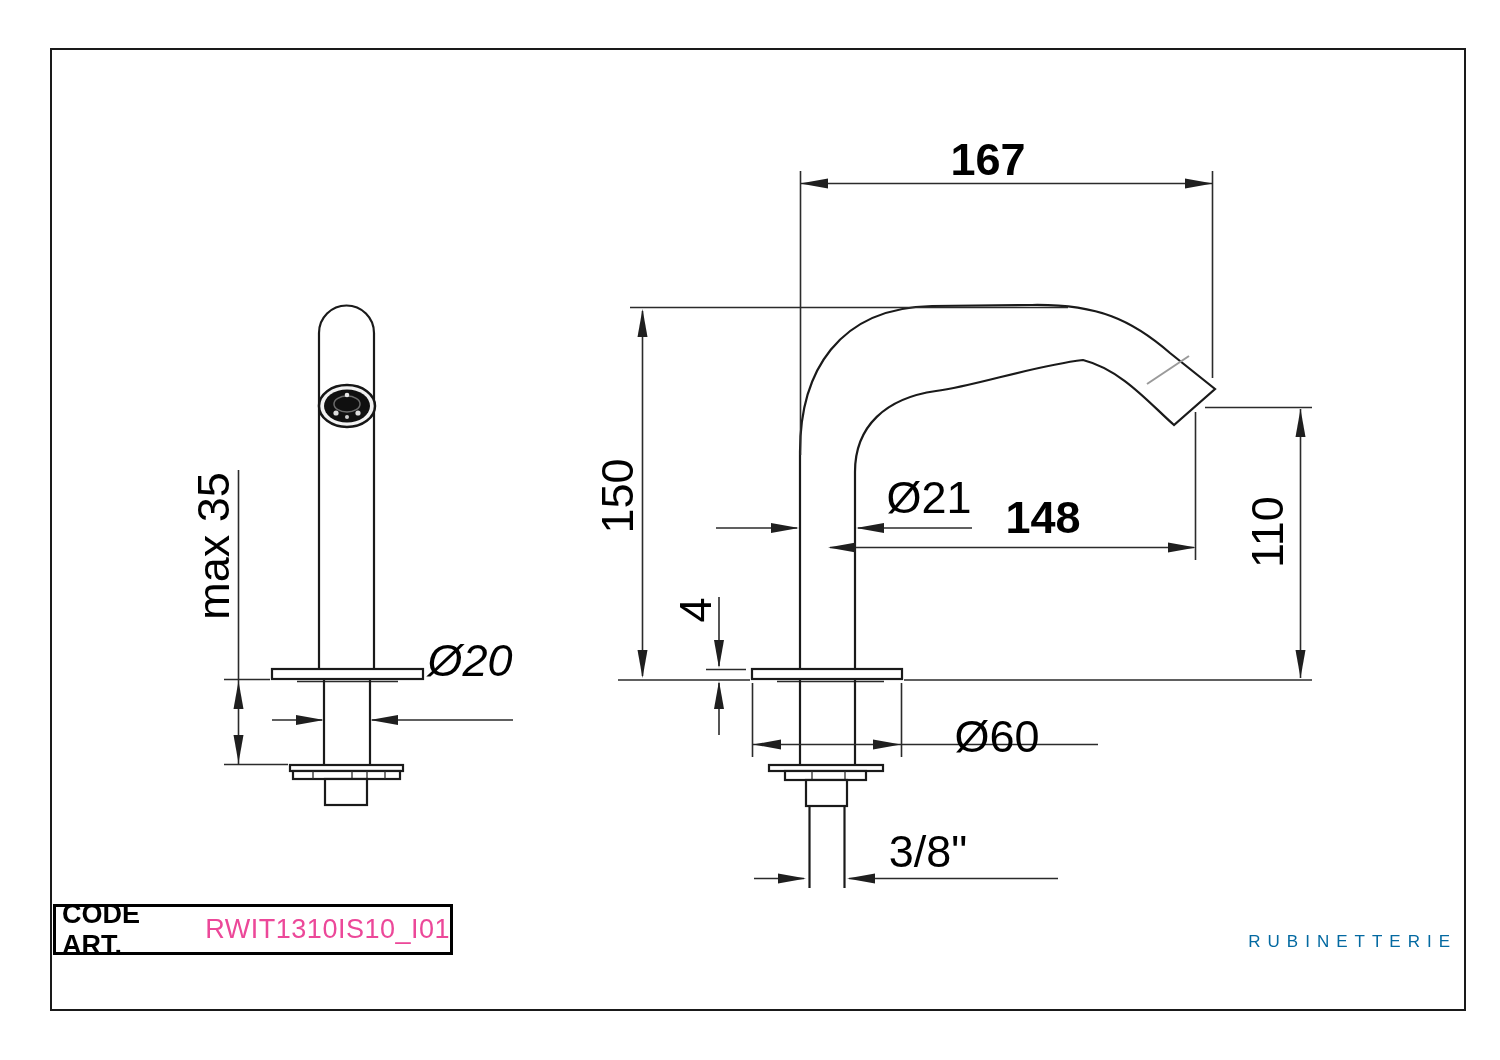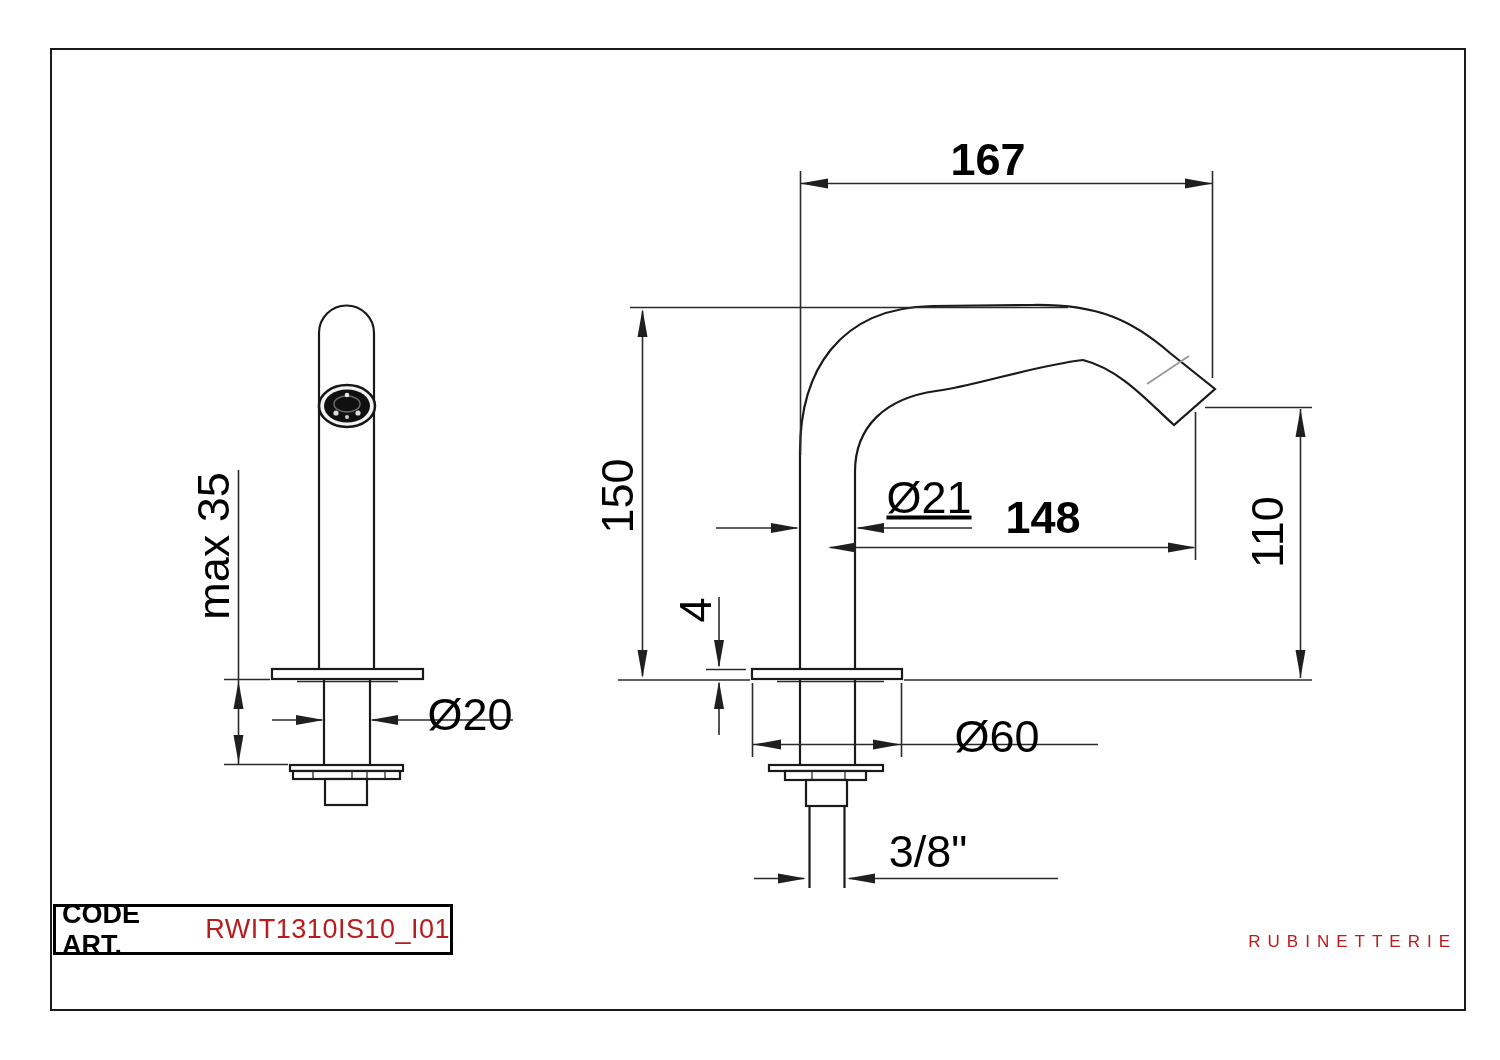--- a/index.html
+++ b/index.html
@@ -13,23 +13,23 @@
   .dim{stroke:#2b2b2b;stroke-width:1.6;fill:none;}
   .thin{stroke:#2b2b2b;stroke-width:1.3;fill:none;}
   .arr{fill:#1f1f1f;stroke:none;}
   .joint{stroke:#9a9a9a;stroke-width:2;fill:none;}
   .dim-label{position:absolute;font-size:45px;color:#000;white-space:nowrap;
              transform:translate(-50%,-50%);line-height:1;}
   .dim-label.rot{transform:translate(-50%,-50%) rotate(-90deg);}
   .title-box{position:absolute;left:53px;top:904px;width:394px;height:45px;
              border:3px solid #000;display:flex;align-items:center;background:#fff;}
   .code-label{font-size:27px;font-weight:bold;color:#000;margin-left:6px;}
-  .code-value{font-size:27px;color:#b91c1c;margin-left:30px;letter-spacing:0.5px;}
+  .code-value{font-size:27px;color:#ec4899;margin-left:30px;letter-spacing:0.5px;}
   .brand{position:absolute;left:1100px;top:933px;width:357px;text-align:right;}
-  .brand-tagline{font-size:17px;letter-spacing:7px;color:#b91c1c;line-height:1;}
+  .brand-tagline{font-size:17px;letter-spacing:7px;color:#0369a1;line-height:1;}
   .brand-name{font-family:"Liberation Serif",serif;font-size:60px;color:#000;
               line-height:0.82;padding-right:42px;letter-spacing:0px;margin-top:2px;}
 </style>
 </head>
 <body>
 
 <div class="sheet">
 
   <div class="page-border"></div>
 
@@ -169,24 +169,24 @@
       <g>
         <line class="dim" x1="754" y1="878.5" x2="804" y2="878.5"></line>
         <line class="dim" x1="849" y1="878.5" x2="1058" y2="878.5"></line>
         <polygon class="arr" points="806,878.5 778,873.5 778,883.5"></polygon>
         <polygon class="arr" points="847,878.5 875,873.5 875,883.5"></polygon>
       </g>
     </g>
   </svg>
 
   <div class="dim-label rot" style="left:213px;top:546px;">max 35</div>
-  <div class="dim-label" style="left:470px;top:714px;">Ø20</div>
+  <div class="dim-label" style="left:470px;top:660px;font-style:italic;">Ø20</div>
   <div class="dim-label" style="left:988px;top:159px;font-weight:bold;">167</div>
   <div class="dim-label rot" style="left:617px;top:496px;">150</div>
-  <div class="dim-label" style="left:929px;top:497px;text-decoration:underline;">Ø21</div>
+  <div class="dim-label" style="left:929px;top:497px;">Ø21</div>
   <div class="dim-label" style="left:1043px;top:517px;font-weight:bold;">148</div>
   <div class="dim-label rot" style="left:1267px;top:532px;">110</div>
   <div class="dim-label rot" style="left:695px;top:610px;">4</div>
   <div class="dim-label" style="left:997px;top:736px;">Ø60</div>
   <div class="dim-label" style="left:928px;top:851px;">3/8"</div>
 
   <div class="title-box">
     <span class="code-label">CODE ART.</span>
     <span class="code-value">RWIT1310IS10_I01</span>
   </div>

